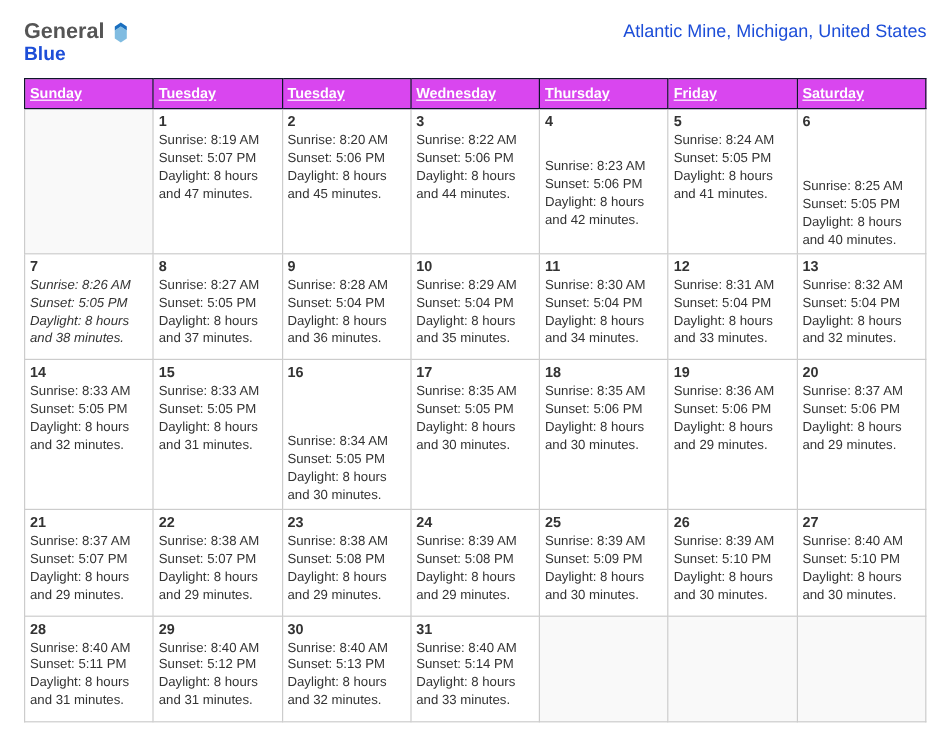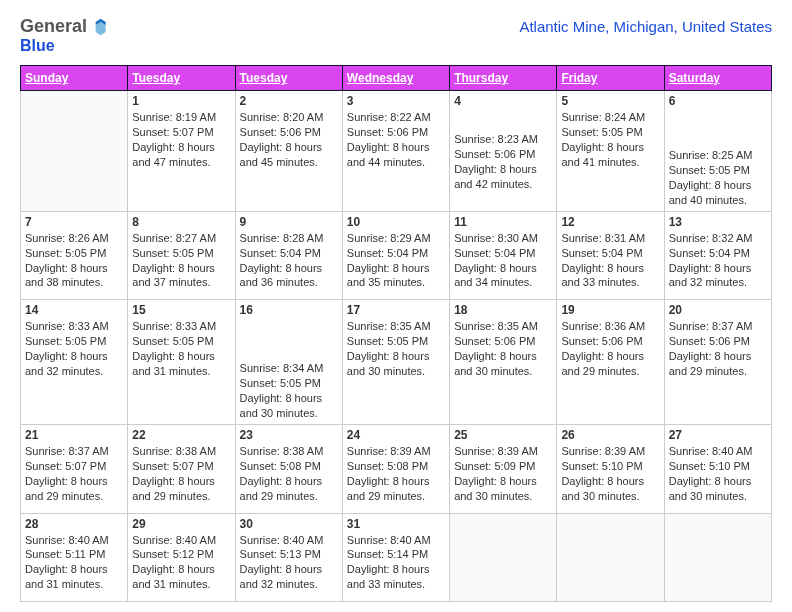--- a/index.html
+++ b/index.html
@@ -175,21 +175,21 @@
             <span class="day-number">6</span>
             <div class="day-info" style="white-space: pre-line; margin-top: 40px;">Sunrise: 8:25 AM
 Sunset: 5:05 PM
 Daylight: 8 hours
 and 40 minutes.</div>
           </td>
         </tr>
         <tr>
           <td>
             <span class="day-number">7</span>
-            <div class="day-info" style="white-space: pre-line;">Sunrise: 8:26 AM
+            <div class="day-info" style="white-space: pre-line; font-style: italic;">Sunrise: 8:26 AM
 Sunset: 5:05 PM
 Daylight: 8 hours
 and 38 minutes.</div>
           </td>
           <td>
             <span class="day-number">8</span>
             <div class="day-info" style="white-space: pre-line;">Sunrise: 8:27 AM
 Sunset: 5:05 PM
 Daylight: 8 hours
 and 37 minutes.</div>

